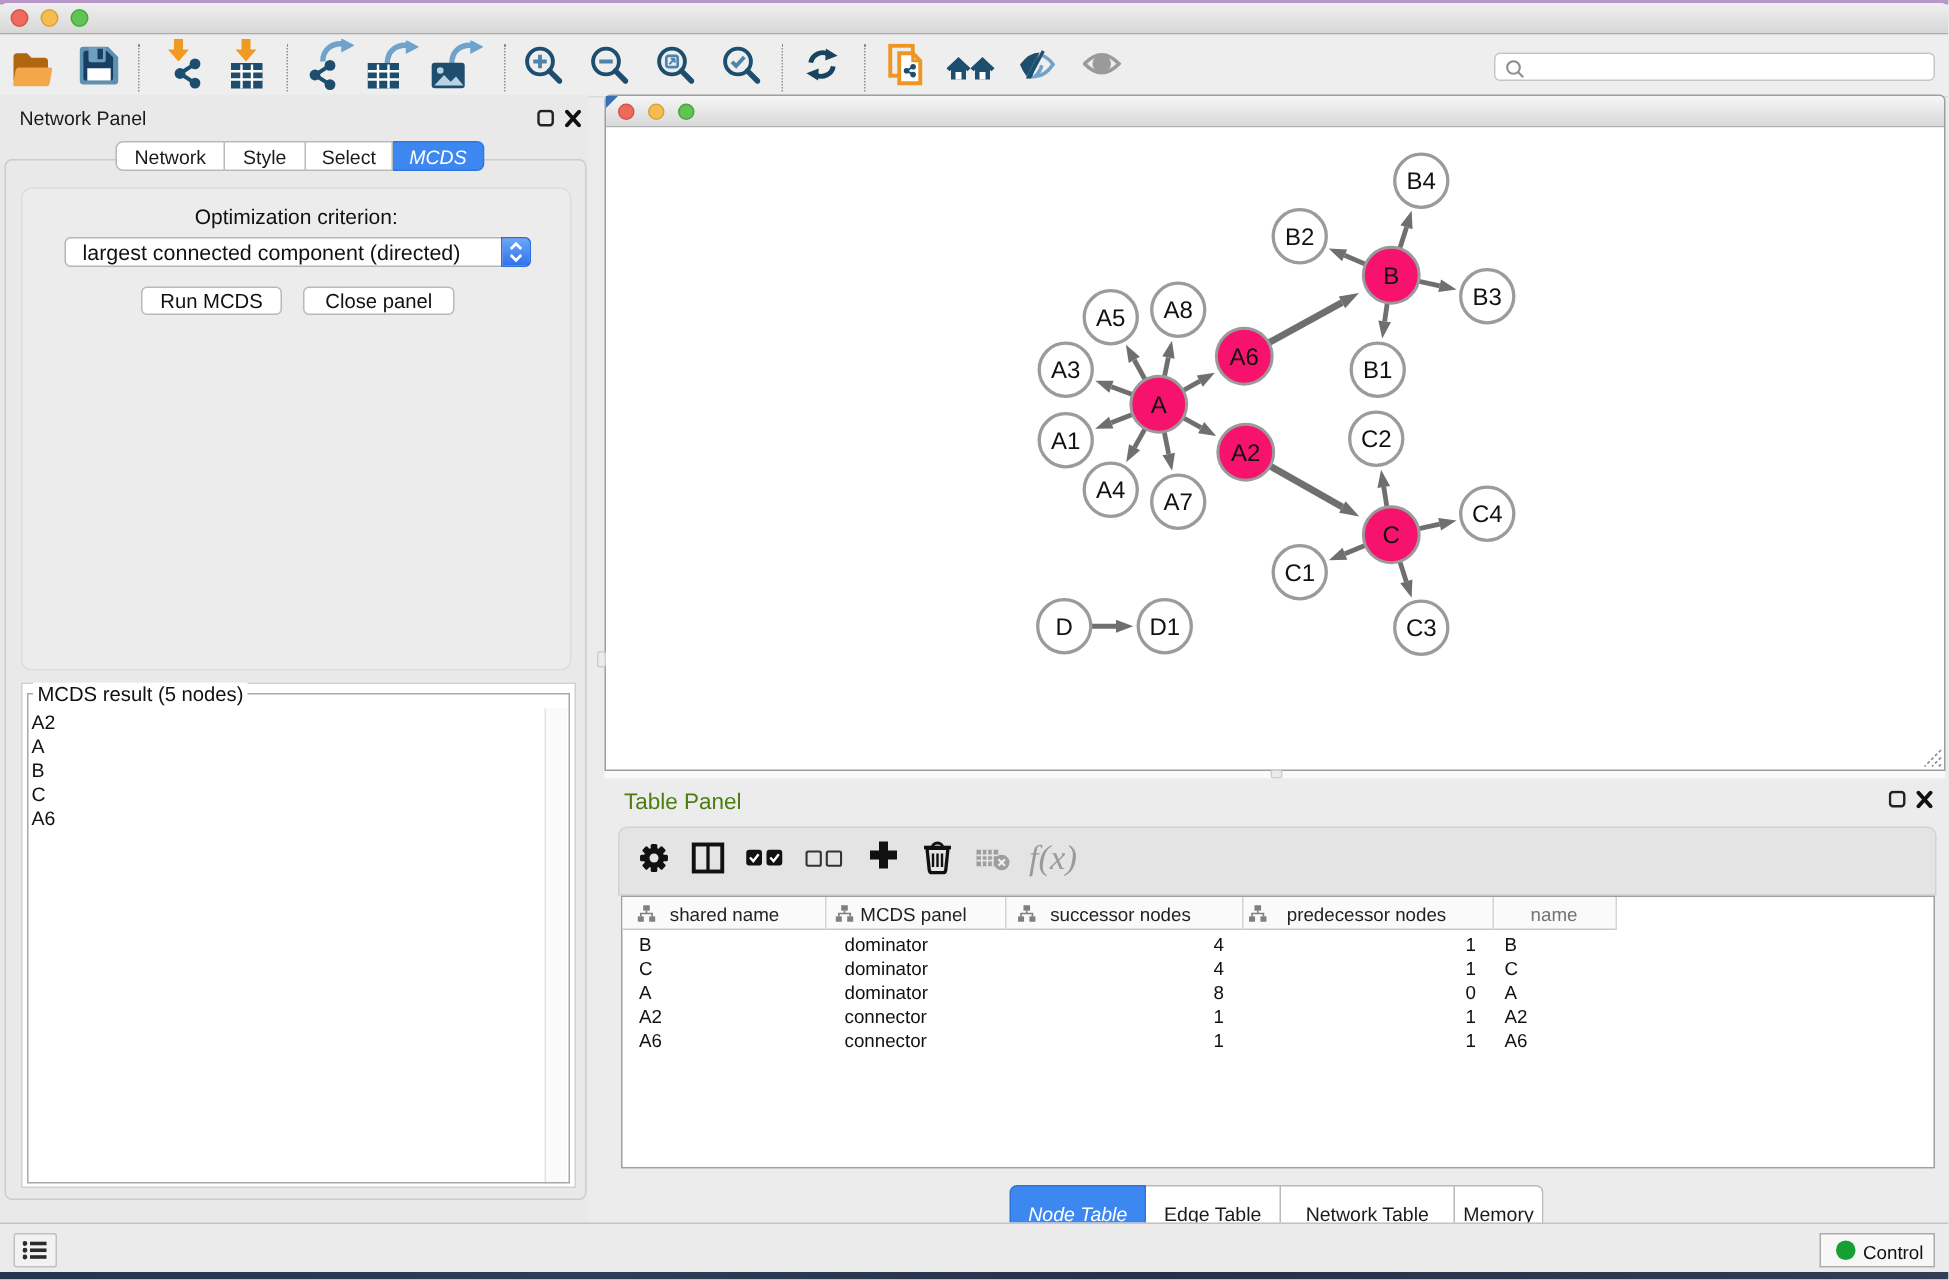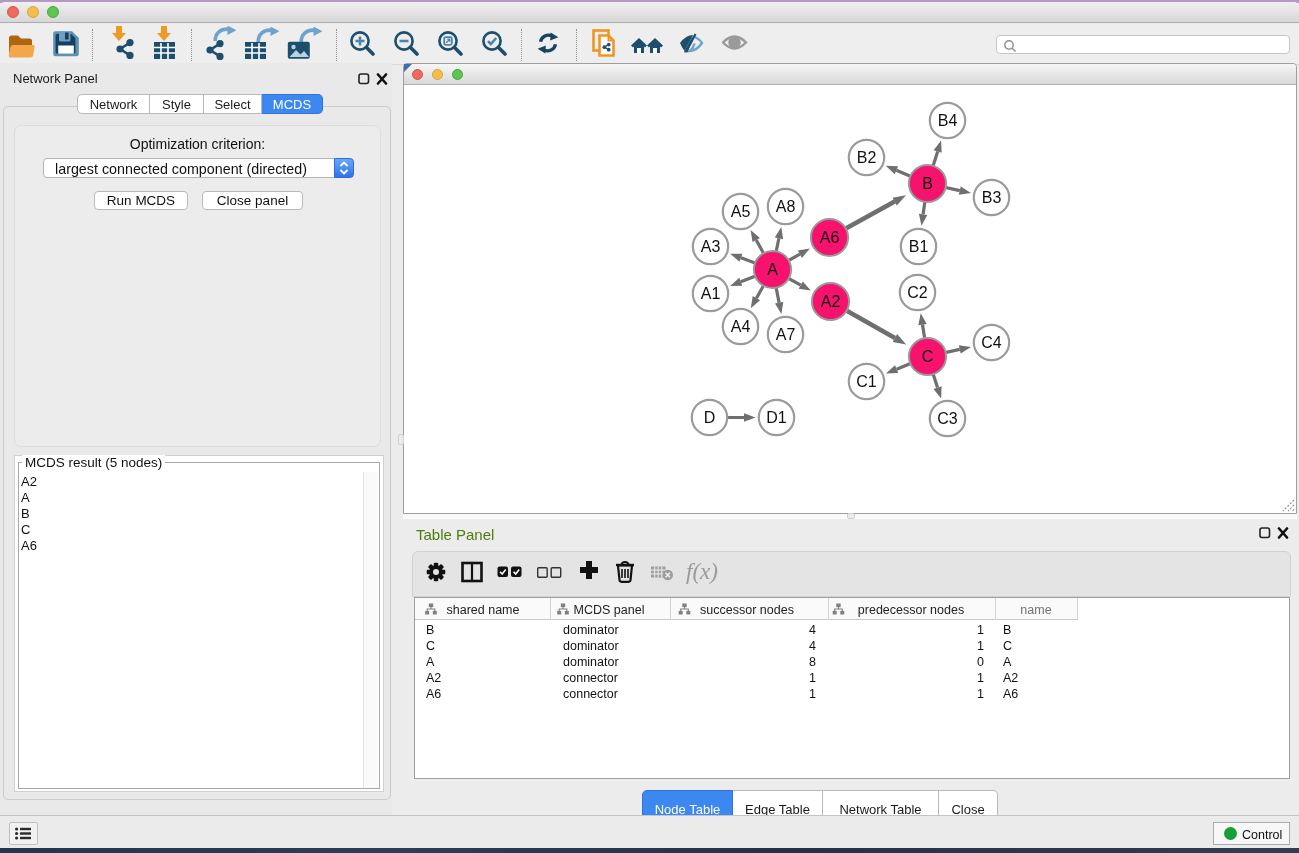--- a/index.html
+++ b/index.html
@@ -5,21 +5,21 @@
 body { background:#ececec; position:relative; }
 .abs { position:absolute; }
 .vsep { position:absolute; top:27px; height:32px; width:0;
   border-left:1.5px dotted #8f8f8f; }
 .light { width:12px; height:12px; border-radius:50%; position:absolute; top:3.5px; }
 .seg { position:absolute; display:flex; height:20px; font-size:13px; }
 .seg div { background:#fff; border:1px solid #b9b9b9; border-left:none; color:#1a1a1a;
   display:flex; align-items:center; justify-content:center; }
 .seg div:first-child { border-left:1px solid #b9b9b9; border-radius:5px 0 0 5px; }
 .seg div:last-child { border-radius:0 5px 5px 0; }
-.seg div.sel { background:#3c87f0; border-color:#2e74e0; color:#fff; }
+.seg div.sel { background:#3c87f0; border-color:#2e74e0; color:#fff;font-style:italic; }
 </style></head><body>
 
 <div class="abs" style="left:0;top:0;width:1299px;height:3px;background:#b697c8"></div>
 <div class="abs" style="left:0;top:848px;width:1299px;height:5px;background:linear-gradient(90deg,#25344d,#2e3c55 30%,#253149 60%,#323c52)"></div>
 
 <div class="abs" style="left:0;top:2px;width:1299px;height:846px;background:#ececec;border-radius:5px 5px 0 0;overflow:hidden">
 
   <div class="abs" style="left:0;top:0;width:1299px;height:20.5px;background:linear-gradient(#f0f0f0,#d7d7d7);border-bottom:1px solid #ababab;border-radius:5px 5px 0 0">
     <div class="light" style="left:7px;background:#ee6a5f;border:0.5px solid #d55549"></div>
     <div class="light" style="left:27px;background:#f5bd4f;border:0.5px solid #dca03a"></div>
@@ -407,25 +407,25 @@
 <div class="abs" style="left:563px;top:671px;font-size:12.5px;color:#111">connector</div>
 <div class="abs" style="left:766px;top:671px;width:50px;text-align:right;font-size:12.5px;color:#111">1</div>
 <div class="abs" style="left:934px;top:671px;width:50px;text-align:right;font-size:12.5px;color:#111">1</div>
 <div class="abs" style="left:1003px;top:671px;font-size:12.5px;color:#111">A2</div>
 <div class="abs" style="left:426px;top:687px;font-size:12.5px;color:#111">A6</div>
 <div class="abs" style="left:563px;top:687px;font-size:12.5px;color:#111">connector</div>
 <div class="abs" style="left:766px;top:687px;width:50px;text-align:right;font-size:12.5px;color:#111">1</div>
 <div class="abs" style="left:934px;top:687px;width:50px;text-align:right;font-size:12.5px;color:#111">1</div>
 <div class="abs" style="left:1003px;top:687px;font-size:12.5px;color:#111">A6</div>
 
-<div class="seg" style="left:642px;top:790px;height:38px">
+<div class="seg" style="left:673px;top:790px;height:38px">
   <div class="sel" style="width:91px">Node Table</div>
     <div style="width:90px">Edge Table</div>
   <div style="width:116px">Network Table</div>
-    <div style="width:59px">Close</div>
+    <div style="width:59px">Memory</div>
 </div>
 
 <div class="abs" style="left:0;top:815px;width:1299px;height:33px;background:#ebebeb;border-top:1px solid #c3c3c3"></div>
 <div class="abs" style="left:9px;top:822px;width:29px;height:23px;background:#f2f2f2;border:1px solid #c0c0c0;border-radius:2px"></div>
 <svg class="abs" style="left:15px;top:827px" width="17" height="13" viewBox="0 0 17 13">
   <g fill="#2b2b2b">
       <circle cx="1.6" cy="2" r="1.6"></circle>
       <circle cx="1.6" cy="6.5" r="1.6"></circle>
       <circle cx="1.6" cy="11" r="1.6"></circle>
   <rect x="5" y="0.8" width="11" height="2.4"></rect>

